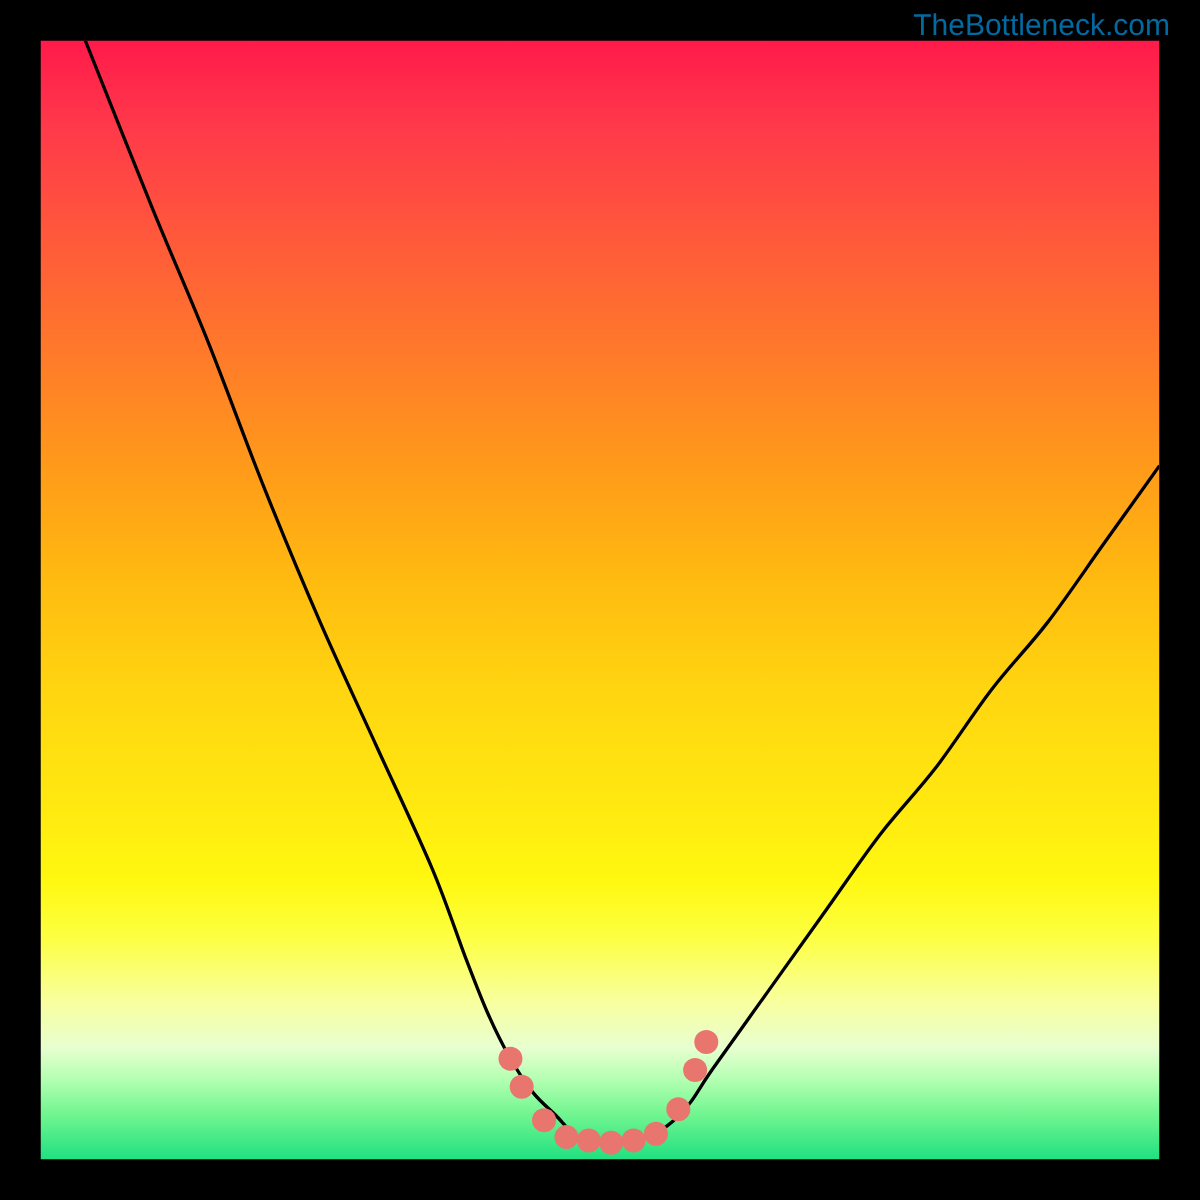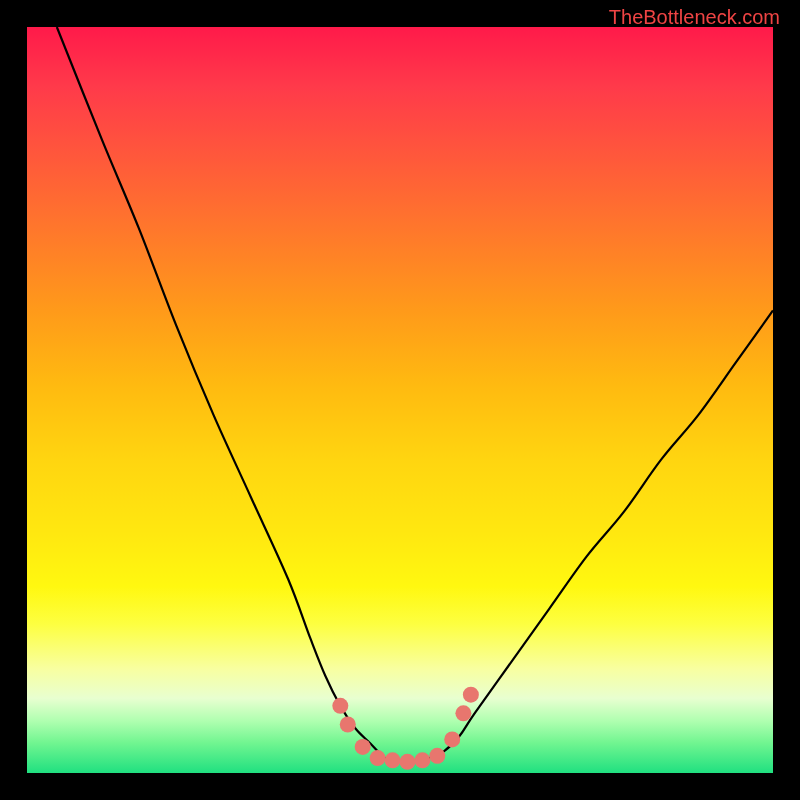--- a/index.html
+++ b/index.html
@@ -8,21 +8,21 @@
     width: 800px;
     height: 800px;
     background: #000;
     position: relative;
     font-family: Arial, sans-serif;
   }
   .watermark {
     position: absolute;
     top: 6px;
     right: 20px;
-    color: #ef4444;
+    color: #0369a1;
     font-size: 20px;
     font-weight: 500;
     z-index: 10;
   }
   .plot-area {
     position: absolute;
     left: 27px;
     top: 27px;
     width: 746px;
     height: 746px;

